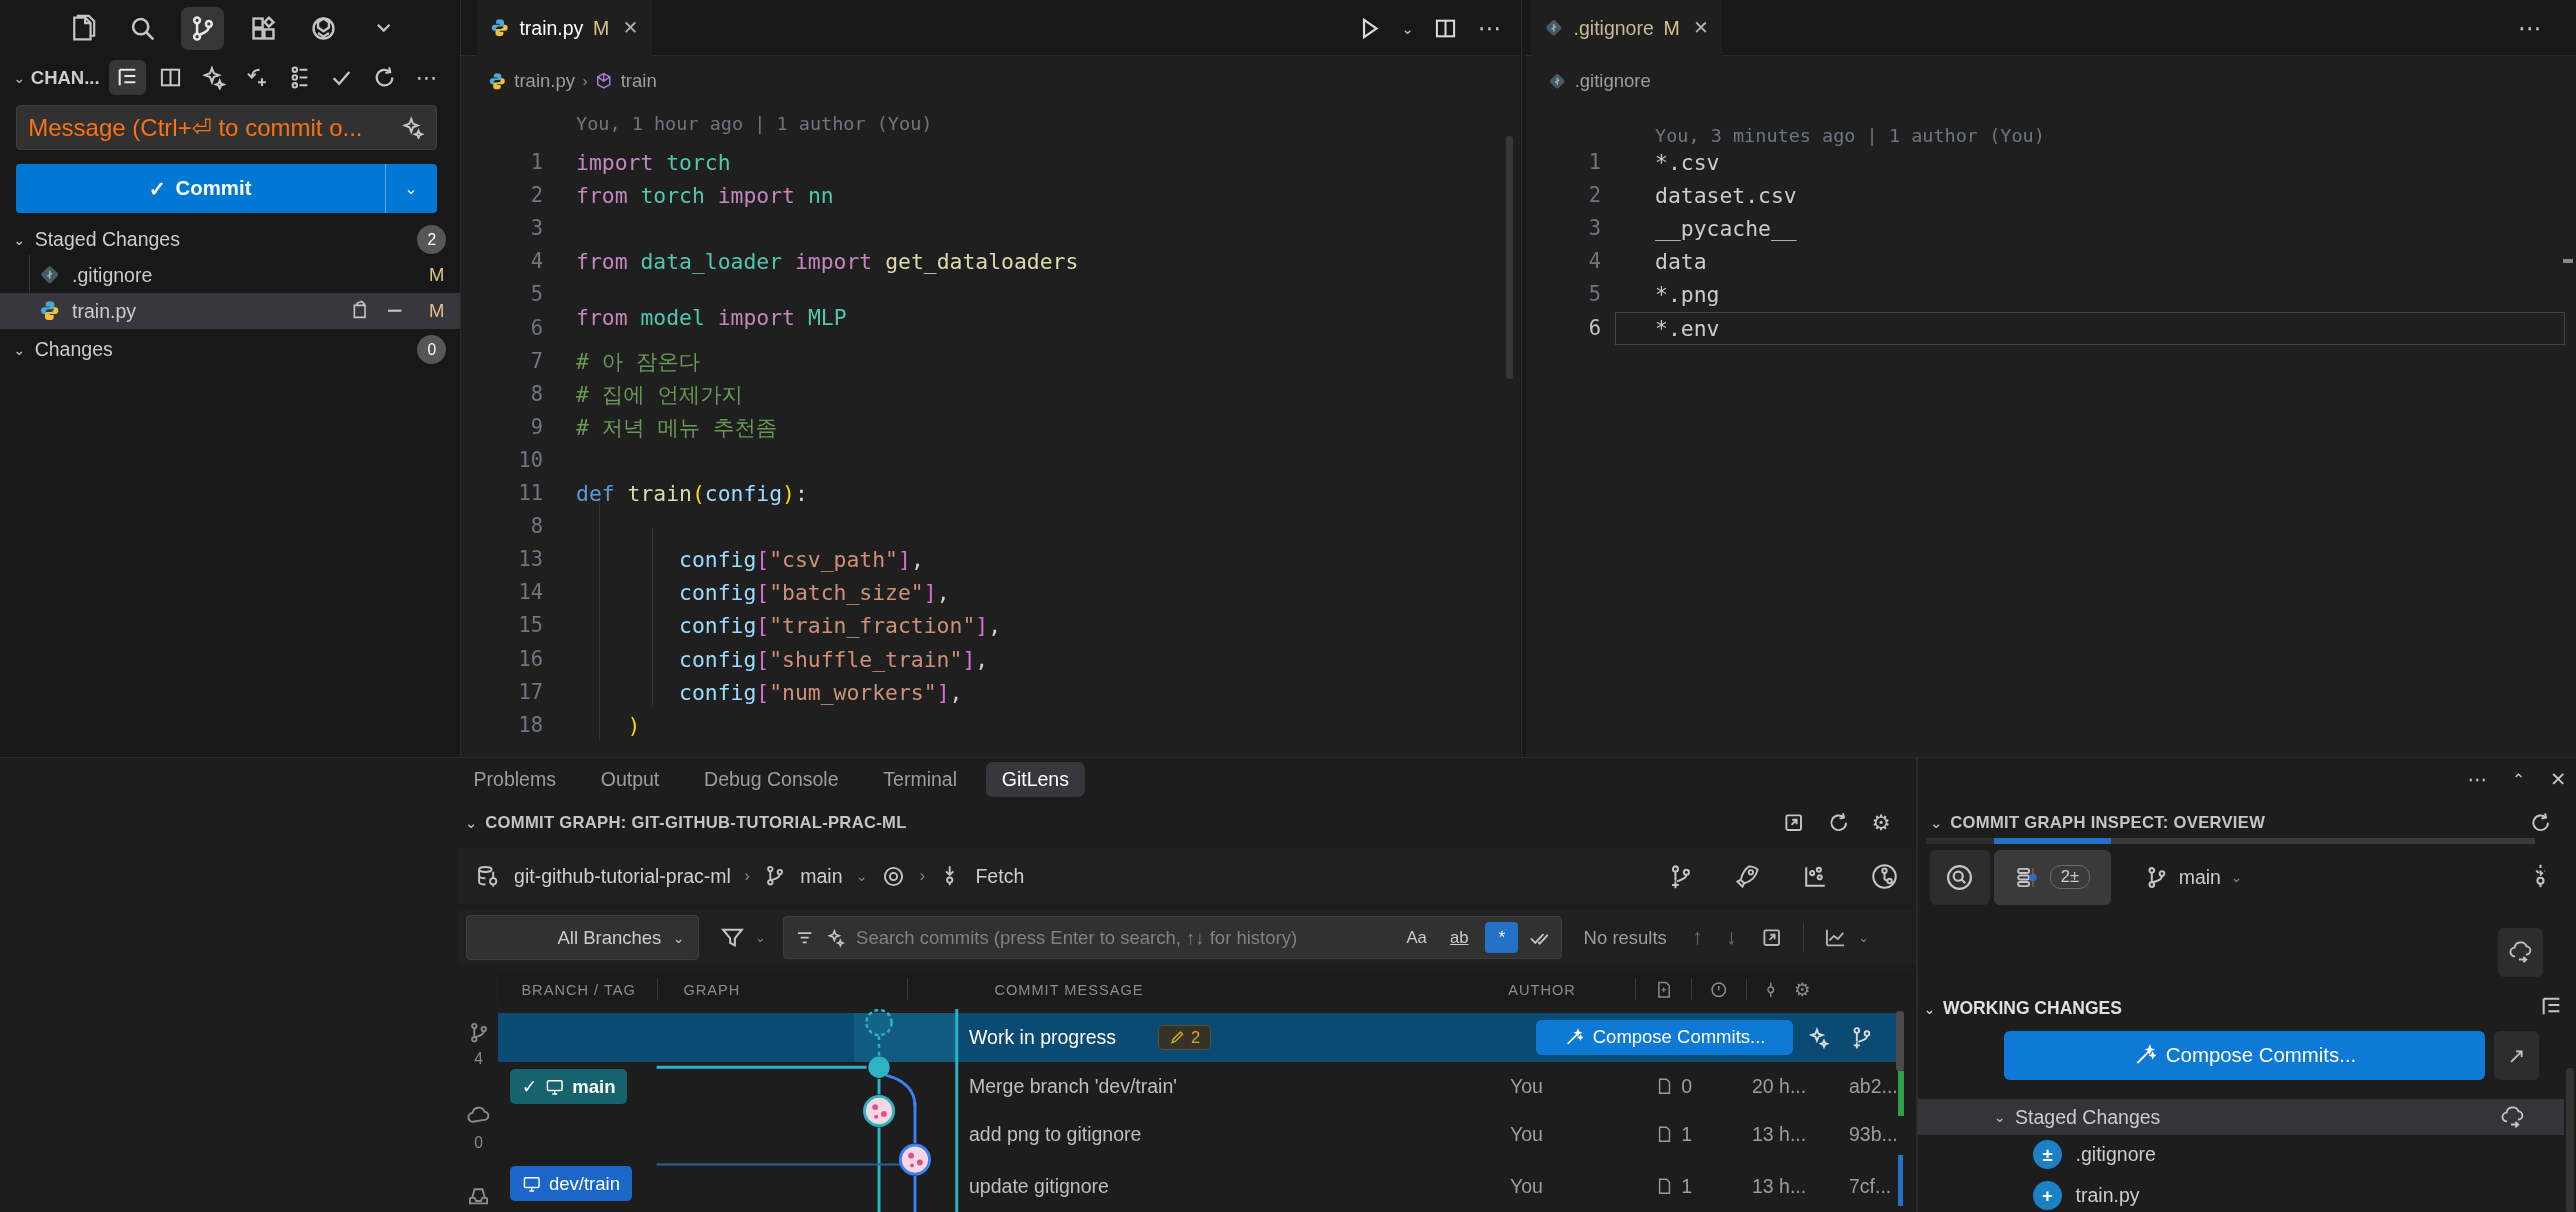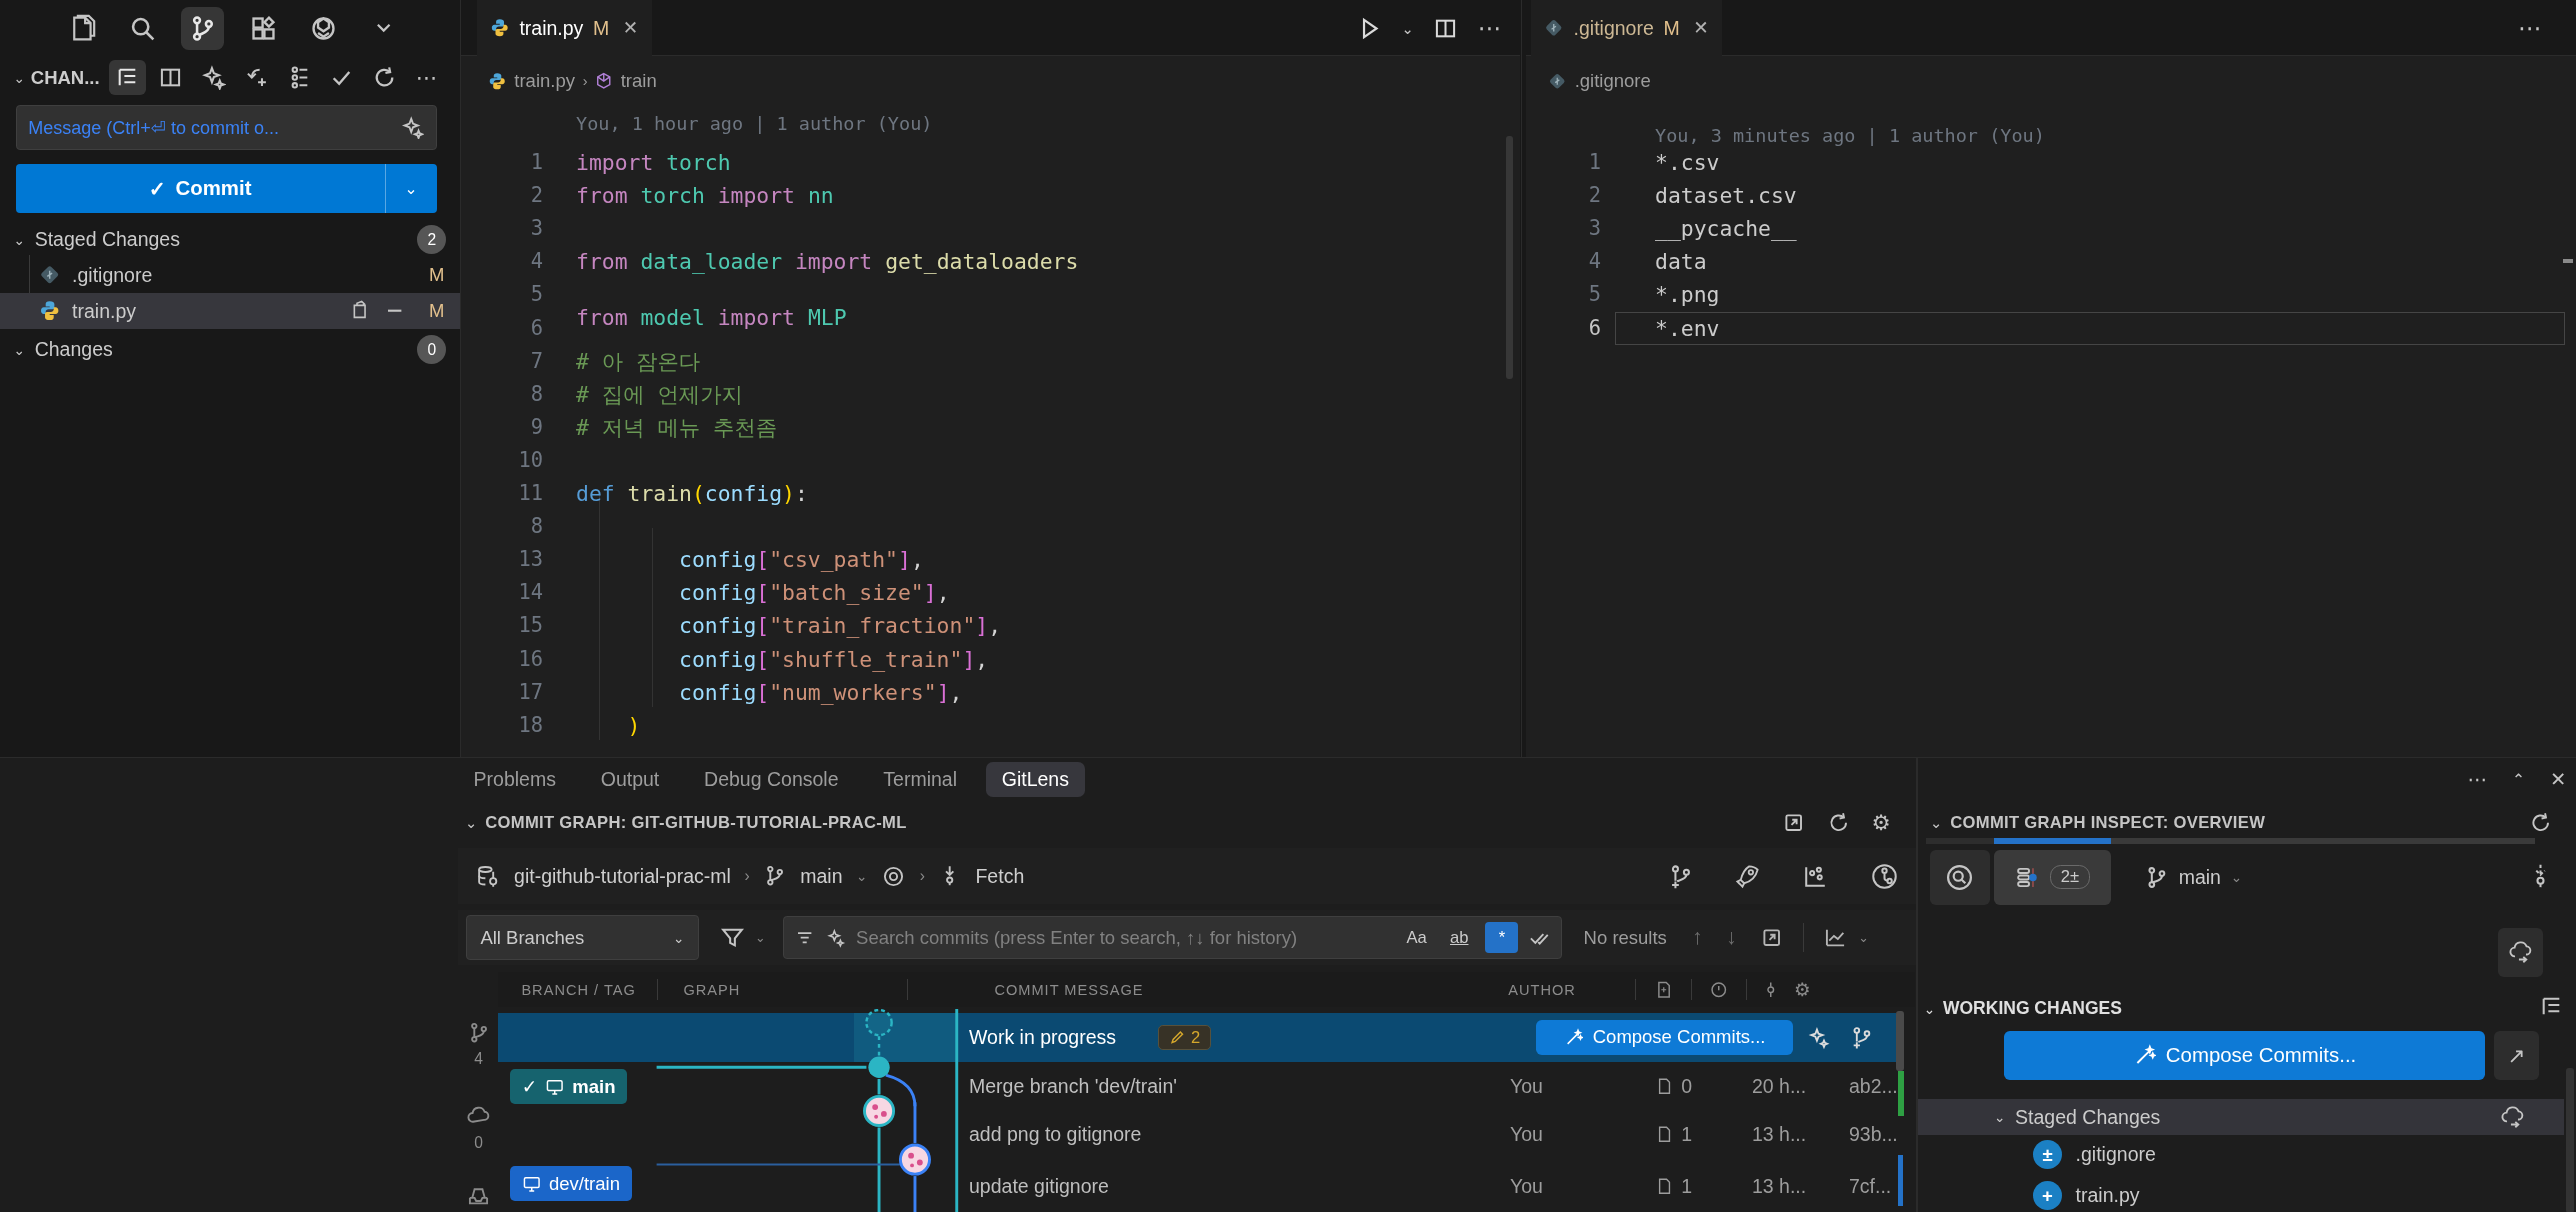--- a/index.html
+++ b/index.html
@@ -12,21 +12,21 @@
   
   #sidebar{left:0;top:0;width:460px;height:757px;background:#181818;border-right:1.9px solid #2b2b2b;}
   .actbar{position:absolute;top:0;left:0;height:56px;width:100%;display:flex;align-items:center;gap:17.5px;padding-left:60px;box-sizing:border-box;}
   .actbtn{width:43px;height:43px;border-radius:7.8px;display:flex;align-items:center;justify-content:center;color:#c5c5c5;}
   .actbtn.active{background:#363636;}
   .scmhead{position:absolute;top:56px;left:0;width:100%;height:43px;display:flex;align-items:center;padding:0 7.8px;box-sizing:border-box;}
   .scmhead .ttl{font-weight:bold;font-size:18.5px;color:#cccccc;margin-right:9.7px;}
   .scmicons{display:flex;gap:5.8px;align-items:center;}
   .scmicons .actbtn{width:37px;height:35px;border-radius:5.8px;}
   .msgbox{position:absolute;left:15.6px;top:105px;width:421px;height:45px;background:#313131;border:1px solid #3f3f3f;border-radius:3.9px;box-sizing:border-box;display:flex;align-items:center;padding:0 11.7px;}
-  .msgbox .ph{color:#3b82f6;font-size:18px;flex:1;white-space:nowrap;overflow:hidden;}
+  .msgbox .ph{color:#f97316;font-size:24px;flex:1;white-space:nowrap;overflow:hidden;}
   .commitbtn{position:absolute;left:15.6px;top:164px;width:421px;height:49px;background:#0078d4;border-radius:3.9px;display:flex;align-items:center;color:#fff;font-size:20.4px;font-weight:bold;}
   .commitbtn .main{flex:1;display:flex;align-items:center;justify-content:center;gap:9.7px;}
   .commitbtn .dd{width:51px;height:100%;border-left:1px solid rgba(255,255,255,.35);display:flex;align-items:center;justify-content:center;font-weight:normal;}
   .tree-sec{position:absolute;left:0;width:460px;height:35px;display:flex;align-items:center;padding:0 13.6px 0 13.6px;box-sizing:border-box;font-size:19.5px;}
   .tree-sec .lbl{margin-left:9.7px;flex:1;}
   .badge{min-width:29px;height:29px;border-radius:14.6px;background:#565656;color:#fff;font-size:15.6px;display:flex;align-items:center;justify-content:center;padding:0 5.8px;box-sizing:border-box;}
   .filerow{position:absolute;left:0;width:460px;height:36px;display:flex;align-items:center;padding-left:39px;box-sizing:border-box;font-size:19.5px;gap:11.7px;}
   .filerow.sel{background:#37373d;}
   .filerow .nm{flex:1;}
   .filerow .acts{display:flex;gap:13.6px;align-items:center;margin-right:11.7px;color:#c5c5c5;}
@@ -493,21 +493,21 @@
           <svg width="29" height="29" viewBox="0 0 16 16" fill="none" stroke="#c5c5c5" stroke-width="1.1">
             <circle cx="8" cy="8" r="6.2"></circle>
             <circle cx="8" cy="4.8" r="1.2"></circle>
             <circle cx="10.8" cy="10.5" r="1.2"></circle>
             <path d="M8 6v3c0 1.5 1.5 1 2 1.5"></path>
           </svg>
         </span>
     </div>
 
     <div class="gsearchrow">
-      <div class="selbox" style="width:204px;">
+      <div class="selbox" style="width:204px;text-align:right;">
         <span style="flex:1;">All Branches</span>
           <span style="font-size:13.6px;">⌄</span>
       </div>
       <span class="ic" style="margin:0 9.7px 0 21.4px;">
           <svg width="25" height="25" viewBox="0 0 16 16" fill="none" stroke="#c5c5c5" stroke-width="1.3">
             <path d="M2 3h12L9.5 8.5V13l-3-1.5V8.5z"></path>
           </svg>
         </span>
       <span style="font-size:12.7px;color:#8a8a8a;margin-right:17.5px;">⌄</span>
       <div class="searchbox" style="width:779px;">

